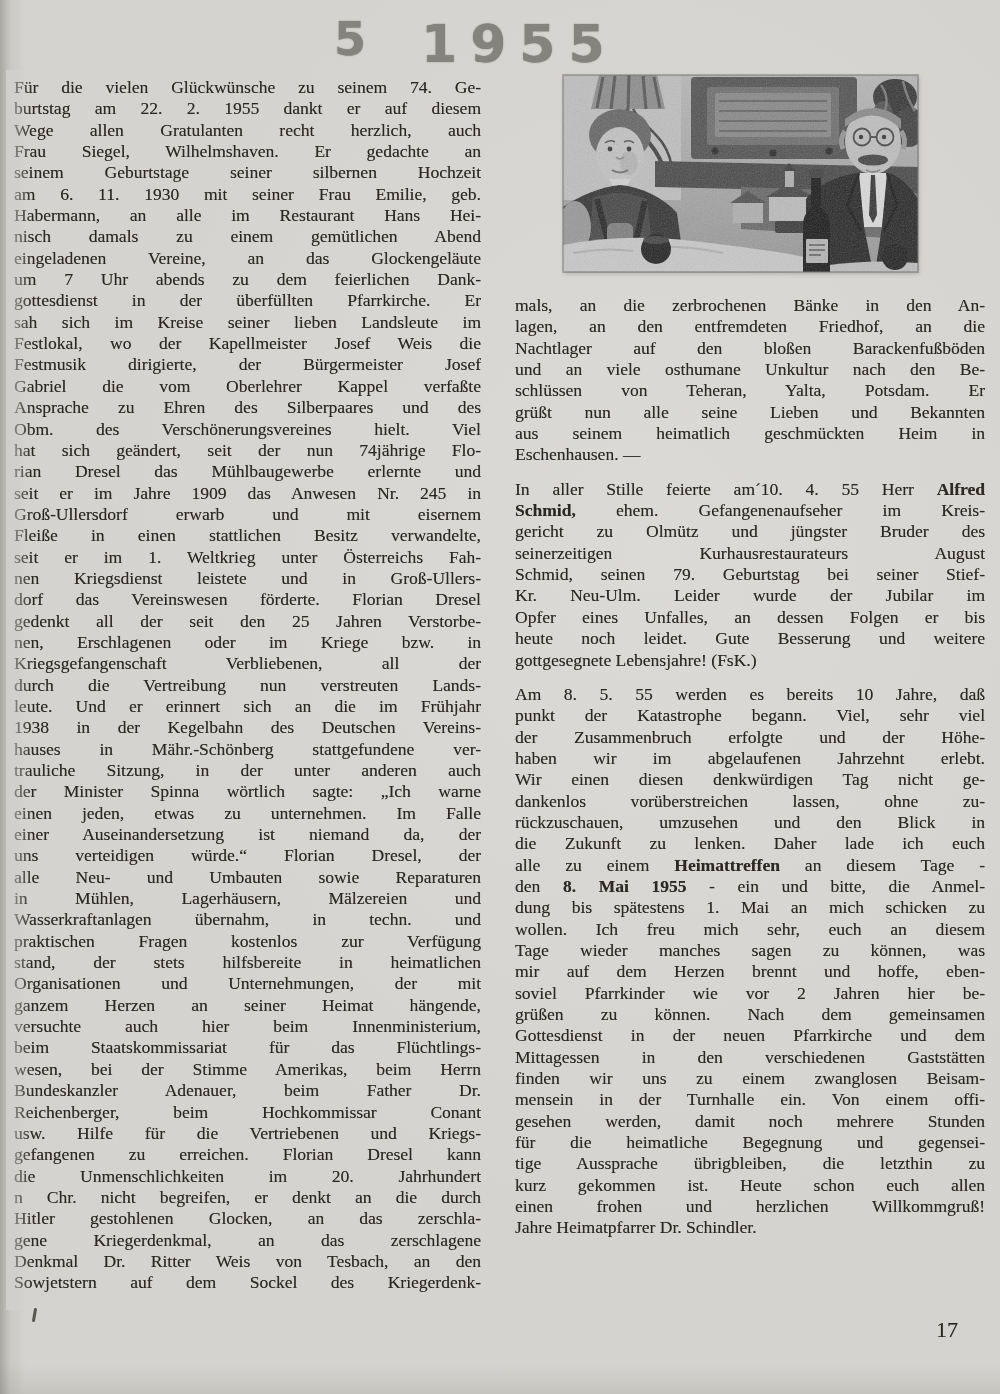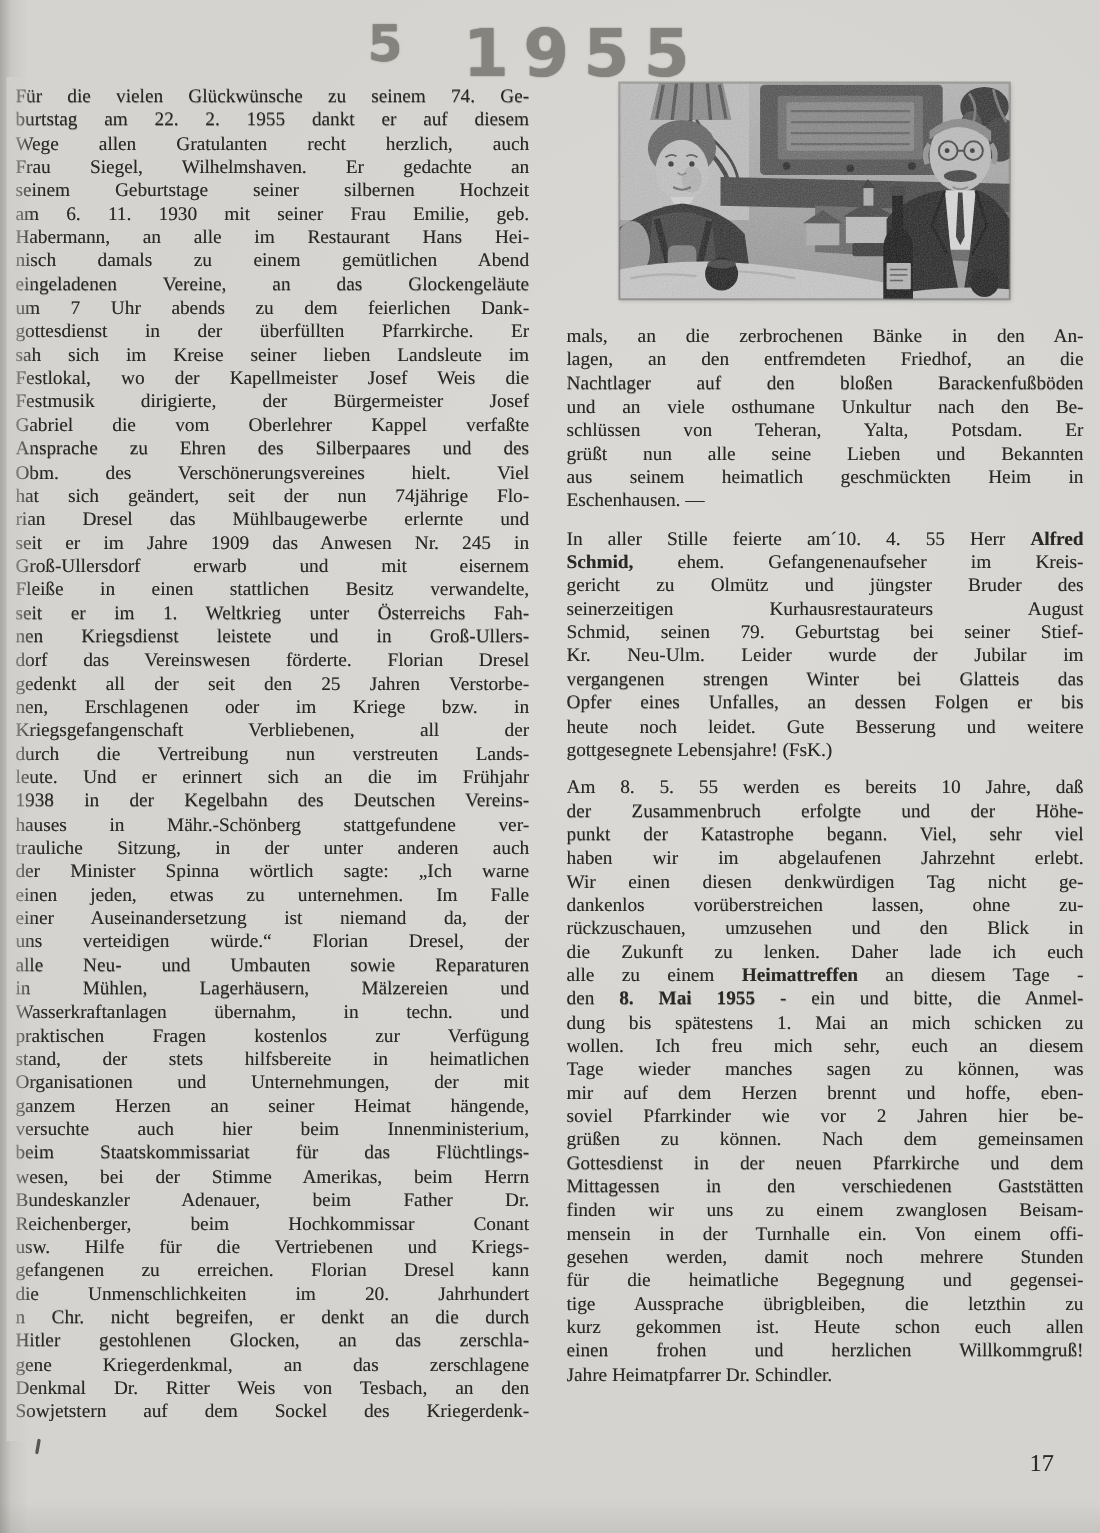--- a/index.html
+++ b/index.html
@@ -19,21 +19,21 @@
       #d4d3cf;
   }
   .hdr-num{
     position:absolute;
     font-family:"DejaVu Sans","Liberation Sans",sans-serif;
     font-weight:bold;
     color:#85837d;
     text-shadow:0 0 1.4px rgba(110,108,102,0.9);
   }
   #issue{left:334px;top:12px;font-size:46px;}
-  #year{left:421px;top:14px;font-size:60px;letter-spacing:13px;}
+  #year{left:421px;top:14px;font-size:52px;letter-spacing:13px;}
   .col{position:absolute;}
   .col-left{left:14px;top:77px;width:467px;}
   .col-right{left:515px;top:75px;width:470px;}
   .line{
     font-size:17.5px;
     line-height:21.35px;
     color:#2b2823;
     text-align:justify;
     text-align-last:justify;
     text-shadow:0.2px 0.2px 0.45px rgba(43,40,35,0.45);
@@ -243,29 +243,28 @@
           <div class="line">aus seinem heimatlich geschmückten Heim in</div>
           <div class="line last">Eschenhausen. —</div>
         </div>
         <div class="para">
           <div class="line">In aller Stille feierte am´10. 4. 55 Herr <b>Alfred</b></div>
           <div class="line"><b>Schmid,</b> ehem. Gefangenenaufseher im Kreis-</div>
           <div class="line">gericht zu Olmütz und jüngster Bruder des</div>
           <div class="line">seinerzeitigen Kurhausrestaurateurs August</div>
           <div class="line">Schmid, seinen 79. Geburtstag bei seiner Stief-</div>
           <div class="line">Kr. Neu-Ulm. Leider wurde der Jubilar im</div>
-          <div class="line">vergangenen strengen Winter bei Glatteis das</div>
           <div class="line">Opfer eines Unfalles, an dessen Folgen er bis</div>
           <div class="line">heute noch leidet. Gute Besserung und weitere</div>
           <div class="line last">gottgesegnete Lebensjahre! (FsK.)</div>
         </div>
         <div class="para">
           <div class="line">Am 8. 5. 55 werden es bereits 10 Jahre, daß</div>
+          <div class="line">punkt der Katastrophe begann. Viel, sehr viel</div>
           <div class="line">der Zusammenbruch erfolgte und der Höhe-</div>
-          <div class="line">punkt der Katastrophe begann. Viel, sehr viel</div>
           <div class="line">haben wir im abgelaufenen Jahrzehnt erlebt.</div>
           <div class="line">Wir einen diesen denkwürdigen Tag nicht ge-</div>
           <div class="line">dankenlos vorüberstreichen lassen, ohne zu-</div>
           <div class="line">rückzuschauen, umzusehen und den Blick in</div>
           <div class="line">die Zukunft zu lenken. Daher lade ich euch</div>
           <div class="line">alle zu einem <b>Heimattreffen</b> an diesem Tage -</div>
           <div class="line">den <b>8. Mai 1955</b> - ein und bitte, die Anmel-</div>
           <div class="line">dung bis spätestens 1. Mai an mich schicken zu</div>
           <div class="line">wollen. Ich freu mich sehr, euch an diesem</div>
           <div class="line">Tage wieder manches sagen zu können, was</div>

